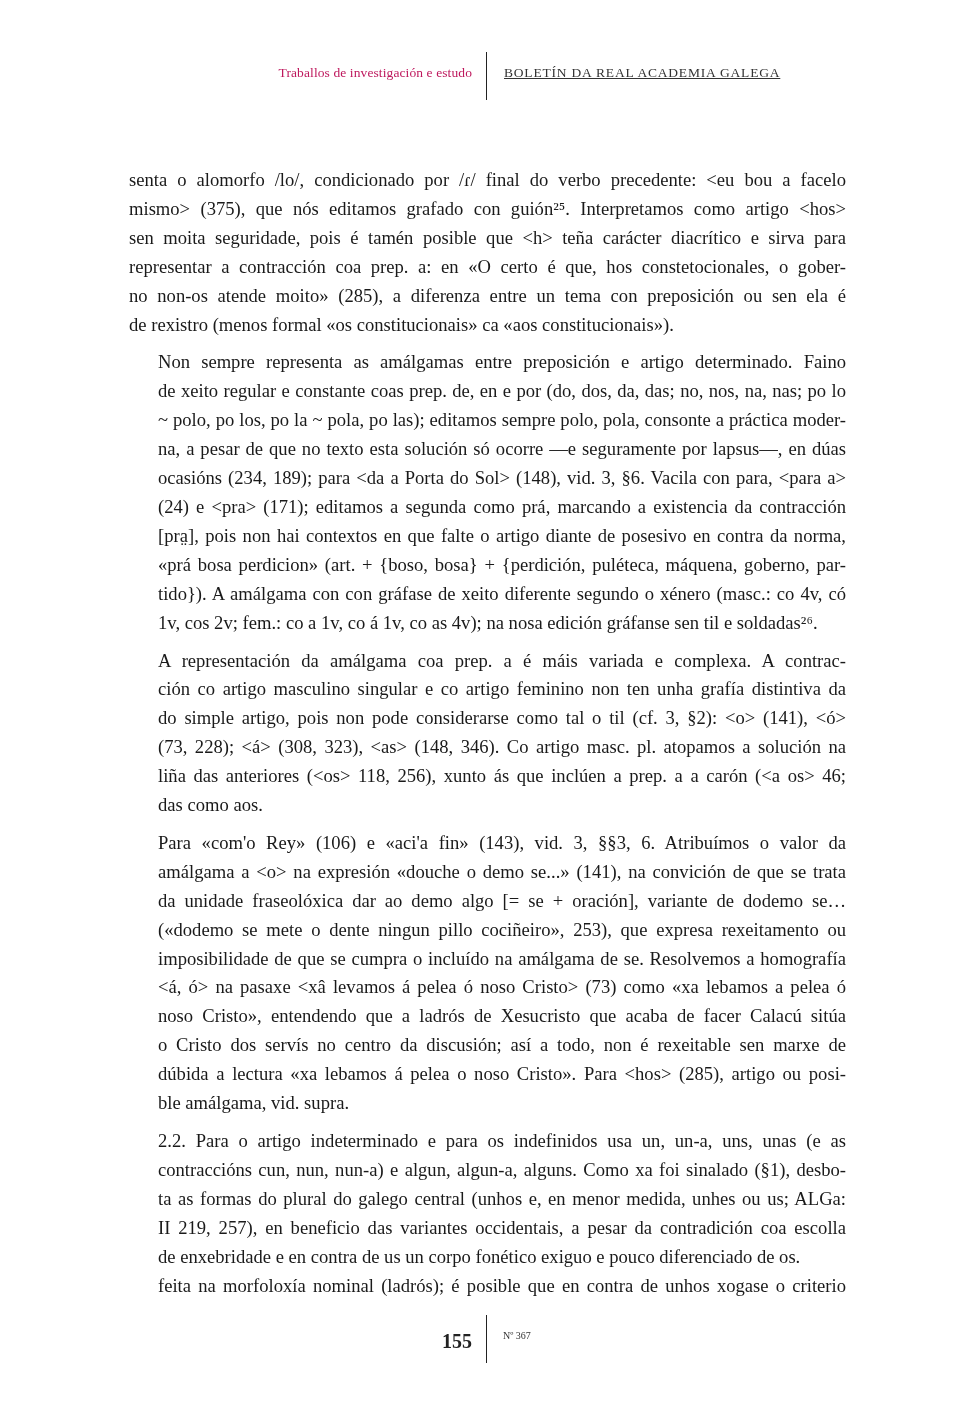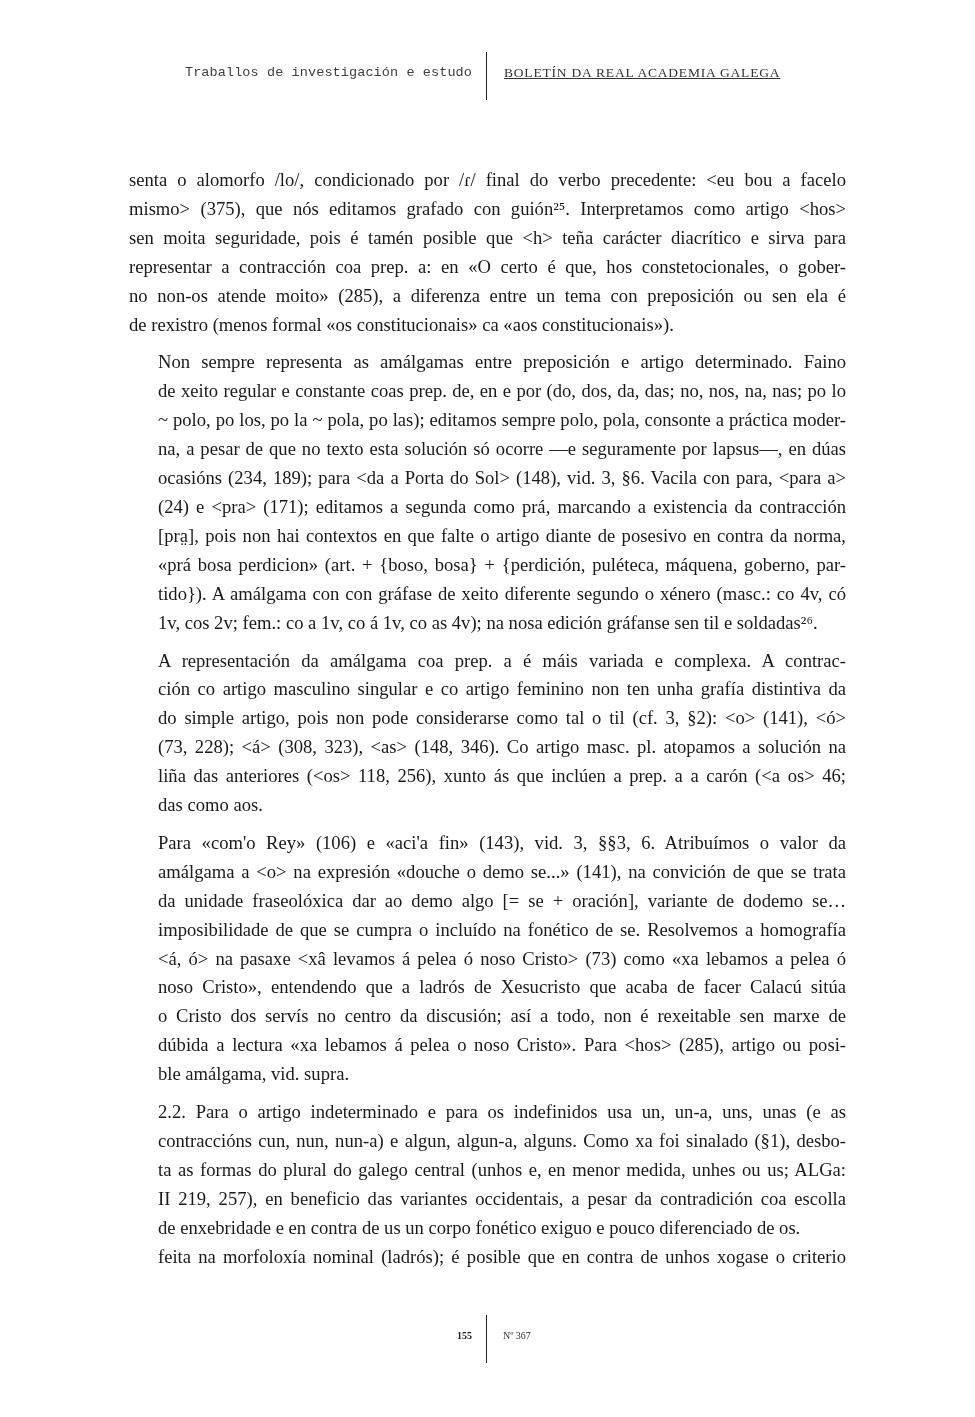--- a/index.html
+++ b/index.html
@@ -1,27 +1,27 @@
 <!DOCTYPE html>
 <html><head>
 <meta charset="utf-8">
 <style>
   html, body { margin: 0; padding: 0; background: #ffffff; }
   body { width: 975px; height: 1417px; position: relative; overflow: hidden; color: #1a1a1a; }
   .header { position: absolute; top: 52px; left: 0; width: 975px; height: 48px; }
-  .header-left { position: absolute; right: 503px; top: 13px; font-family: Liberation Mono, monospace; font-size: 13.5px; color: #404040; white-space: nowrap; letter-spacing: 0.1px; }
+  .header-left { position: absolute; right: 503px; top: 13px; font-family: Liberation Serif, serif; font-size: 13.5px; color: #be185d; white-space: nowrap; letter-spacing: 0.1px; }
   .header-divider { position: absolute; left: 486px; top: 0; width: 1px; height: 48px; background: #222; }
   .header-right { position: absolute; left: 504px; top: 13px; font-family: "Liberation Serif", serif; font-size: 13.5px; color: #333; white-space: nowrap; letter-spacing: 0.8px; text-decoration: underline; }
   .body-text { position: absolute; left: 120px; top: 157px; width: 735px; font-family: "Liberation Serif", serif; font-size: 18.6px; line-height: 28.9px; text-align: justify; }
   .para { margin: 9px; }
   .para.indent { text-indent: 29px; }
   .line { display: block; text-align: justify; text-align-last: justify; white-space: nowrap; }
   .line.last { text-align-last: left; }
   .footer { position: absolute; top: 1315px; left: 0; width: 975px; height: 48px; }
-  .footer-page { position: absolute; right: 503px; top: 15px; font-family: "Liberation Serif", serif; font-size: 10px; font-weight: bold; color: #222; }
+  .footer-page { position: absolute; right: 503px; top: 15px; font-family: "Liberation Serif", serif; font-size: 20px; font-weight: bold; color: #222; }
   .footer-divider { position: absolute; left: 486px; top: 0; width: 1px; height: 48px; background: #222; }
   .footer-issue { position: absolute; left: 503px; top: 15px; font-family: "Liberation Serif", serif; font-size: 10px; color: #333; }
 </style>
 </head>
 <body>
 
 <div class="header">
   <span class="header-left">Traballos de investigación e estudo</span>
   <span class="header-divider"></span>
   <span class="header-right">BOLETÍN DA REAL ACADEMIA GALEGA</span>
@@ -53,21 +53,22 @@
       <span class="line">ción co artigo masculino singular e co artigo feminino non ten unha grafía distintiva da</span>
       <span class="line">do simple artigo, pois non pode considerarse como tal o til (cf. 3, §2): &lt;o&gt; (141), &lt;ó&gt;</span>
       <span class="line">(73, 228); &lt;á&gt; (308, 323), &lt;as&gt; (148, 346). Co artigo masc. pl. atopamos a solución na</span>
       <span class="line">liña das anteriores (&lt;os&gt; 118, 256), xunto ás que inclúen a prep. a a carón (&lt;a os&gt; 46;</span>
       <span class="line last">das como aos.</span>
     </div>
     <div class="para indent">
       <span class="line" style="text-indent: 29px;">Para «com'o Rey» (106) e «aci'a fin» (143), vid. 3, §§3, 6. Atribuímos o valor da</span>
       <span class="line">amálgama a &lt;o&gt; na expresión «douche o demo se...» (141), na convición de que se trata</span>
       <span class="line">da unidade fraseolóxica dar ao demo algo [= se + oración], variante de dodemo se…</span>
-      <span class="line">imposibilidade de que se cumpra o incluído na fonético de se. Resolvemos a homografía</span>
+      <span class="line">(«dodemo se mete o dente ningun pillo cociñeiro», 253), que expresa rexeitamento ou</span>
+      <span class="line">imposibilidade de que se cumpra o incluído na amálgama de se. Resolvemos a homografía</span>
       <span class="line">&lt;á, ó&gt; na pasaxe &lt;xâ levamos á pelea ó noso Cristo&gt; (73) como «xa lebamos a pelea ó</span>
       <span class="line">noso Cristo», entendendo que a ladrós de Xesucristo que acaba de facer Calacú sitúa</span>
       <span class="line">o Cristo dos servís no centro da discusión; así a todo, non é rexeitable sen marxe de</span>
       <span class="line">dúbida a lectura «xa lebamos á pelea o noso Cristo». Para &lt;hos&gt; (285), artigo ou posi-</span>
       <span class="line last">ble amálgama, vid. supra.</span>
     </div>
     <div class="para indent">
       <span class="line" style="text-indent: 29px;">2.2. Para o artigo indeterminado e para os indefinidos usa un, un-a, uns, unas (e as</span>
       <span class="line">contraccións cun, nun, nun-a) e algun, algun-a, alguns. Como xa foi sinalado (§1), desbo-</span>
       <span class="line">ta as formas do plural do galego central (unhos e, en menor medida, unhes ou us; ALGa:</span>

